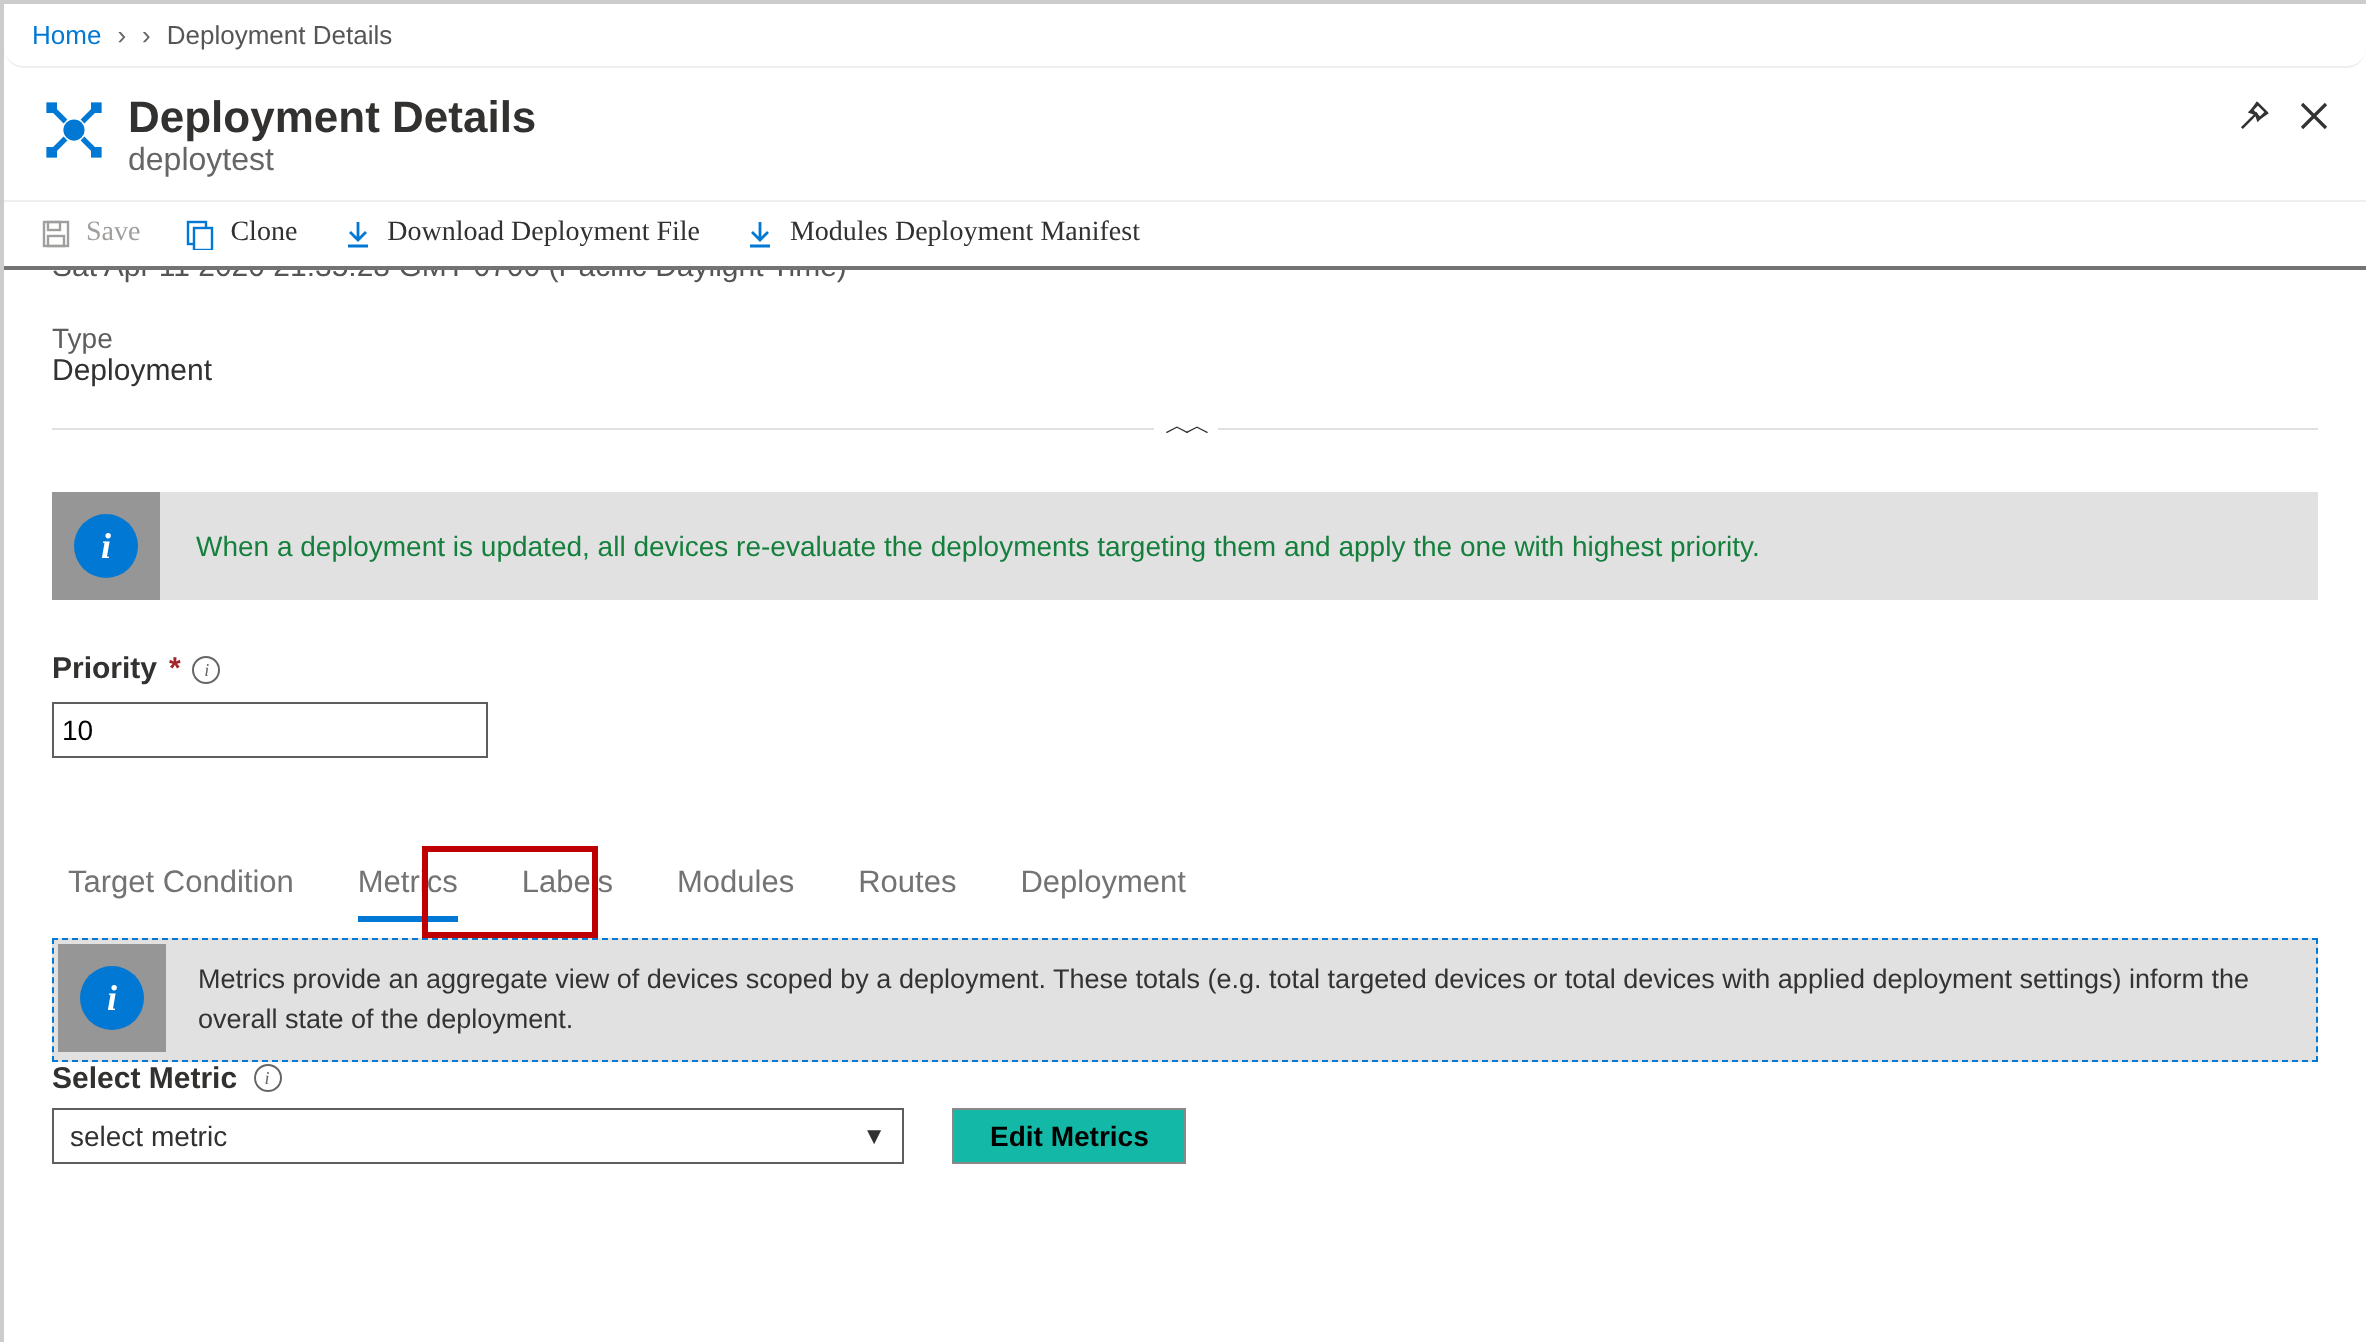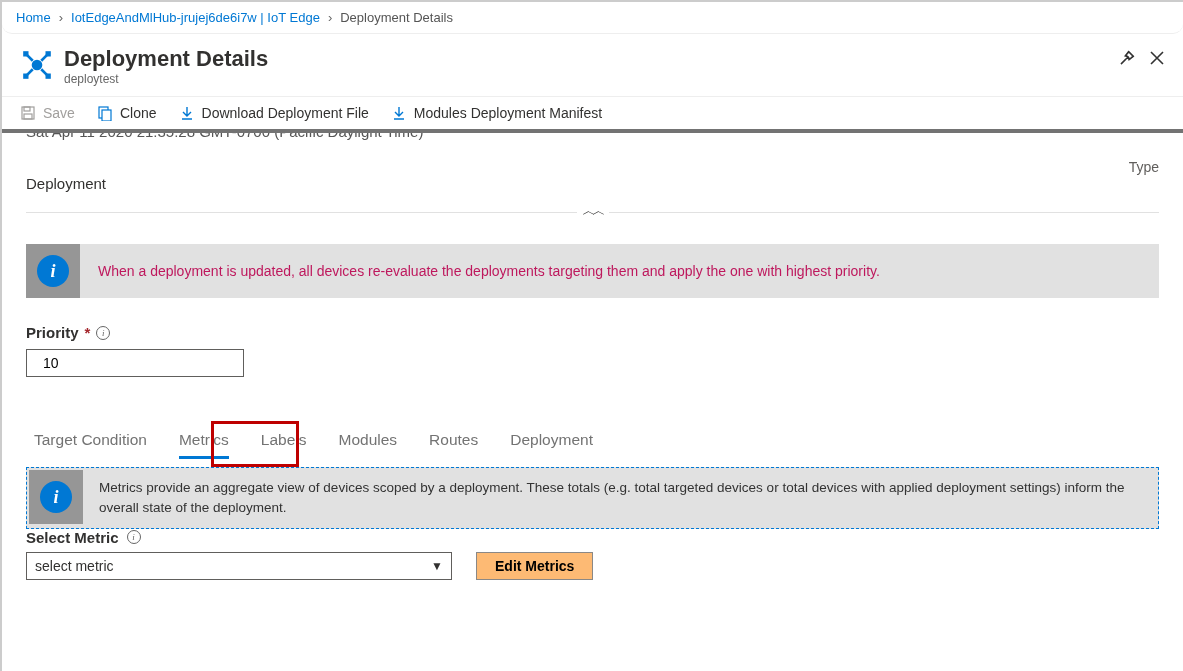--- a/index.html
+++ b/index.html
@@ -9,85 +9,84 @@
     
     .breadcrumb { display: flex; align-items: center; gap: 8px; padding: 8px 14px; font-size: 13px; border-bottom: 1px solid #eee; border-radius: 10px;}
     .breadcrumb .sep { color: #666; }
     .breadcrumb .link { color: #0078D4; cursor: pointer; }
     .breadcrumb .current { color: #555; }
     
     
     .page-header { display: flex; align-items: flex-start; padding: 12px 18px 10px 18px; border-bottom: 1px solid #eee;}
     .header-icon { width: 34px; height: 34px; margin-right: 10px; color:#0078D4; flex-shrink:0; margin-top:2px;}
     .title-block h1 { font-size: 22px; font-weight: 600; line-height: 1.2; }
-    .title-block .subtitle { font-size: 12px; color: #666; }
+    .title-block .subtitle { font-size: 16px; color: #666; }
     .header-actions { margin-left: auto; display: flex; gap: 14px; align-items: center; padding-top:4px;}
     .header-actions .icon-btn { cursor: pointer; font-size: 14px; color:#333; }
     .header-actions svg { width:16px; height:16px; }
     
     
-    .toolbar { display: flex; align-items: center; gap: 22px; padding: 8px 18px; border-bottom: 4px solid #737373;}
+    .toolbar { display: flex; align-items: center; gap: 22px; padding: 8px 18px; border-bottom: 2px solid #737373; font-family: Liberation Serif, serif;}
     .toolbar .tb-item { display: inline-flex; align-items: center; gap: 7px; cursor: pointer; font-size: 14px; }
     .toolbar .disabled { color: #a19f9d; cursor: default; }
     .toolbar svg { width:16px; height:16px; }
     .blue { color:#0078D4; }
     
     
     .content-wrapper { position: relative; height: calc(671px - 31px - 60px - 36px); }
     .content { padding: 0 24px 24px 24px; height:100%; overflow-y:auto;}
     .content::-webkit-scrollbar { width:18px; }
     .content::-webkit-scrollbar-track { background:#f0f0f0; }
     .content::-webkit-scrollbar-thumb { background:#c8c8c8; }
     .truncated-prev { color:#555; font-size:15px; position:relative; height:14px; overflow:hidden; }
     .truncated-prev span{ position:relative; top:-10px;}
     
-    .kv-label { font-size:14px; color:#605e5c; margin-top:12px;text-align:right;}
+    .kv-label { font-size:14px; color:#605e5c; margin-top:12px;}
     .kv-value { font-size:15px; color:#323130; }
     
     .collapse-row { text-align:center; margin-top:20px; border-top:1px solid #e1e1e1; position:relative; height:4px;}
     .collapse-row .chev { position:relative; top:-11px; background:#fff; padding:0 6px; font-size:13px; cursor:pointer; letter-spacing:-3px;}
     
     .info-banner { display:flex; align-items:center; gap:18px; background:#e1e1e1; padding:0 18px 0 0; margin-top:28px;}
     .info-banner .icon-box { width:54px; height:54px; background:#969696; display:flex; align-items:center; justify-content:center; flex-shrink:0;}
     .info-banner .icon-circle { width:32px;height:32px;border-radius:50%; background:#0078D4; display:flex;align-items:center;justify-content:center;}
     .info-banner .icon-circle span{ color:#fff; font-family:Georgia,serif; font-style:italic; font-weight:bold; font-size:18px;}
-    .info-banner .msg { font-size:14px; color:#be185d; line-height:1.4;}
+    .info-banner .msg { font-size:14px; color:#15803d; line-height:1.4;}
     
     .field-row { margin-top:26px; }
     .field-label { font-size:15px; font-weight:600; display:inline-flex; align-items:center; gap:6px;}
     .req { color:#a4262c; }
     .info-icn { width:14px;height:14px; border:1px solid #666; border-radius:50%; display:inline-flex; align-items:center; justify-content:center; font-size:9px; font-family:Georgia,serif; font-style:italic; color:#666; cursor:help; font-weight:normal;}
-    .text-input { display:block; margin-top:8px; width:218px; height:28px; border:1px solid #605e5c; padding:2px 16px; font-size:14px; font-family:inherit;}
+    .text-input { display:block; margin-top:8px; width:218px; height:28px; border:1px solid #605e5c; padding:2px 4px; font-size:14px; font-family:inherit;}
     
     .tabs { display:flex; gap:32px; margin-top:48px; padding-left:8px; position:relative;}
     .tab { font-size:15.5px; padding:6px 0 10px 0; cursor:pointer; color:#737373; position:relative;}
     .tab.active { font-weight:400;}
     .tab.active::after { content:""; position:absolute; left:0; right:0; bottom:0; height:3px; background:#0078D4;}
     .metrics-highlight { position:absolute; border:3px solid #be0000; left:185px; top:-4px; width:88px; height:46px; pointer-events:none;}
     
     .dashed-panel { border:1px dashed #0078D4; background:#e1e1e1; margin-top:8px; display:flex; padding:0;}
     .dashed-panel .icon-box { width:54px; height:54px; background:#969696; display:flex; align-items:center; justify-content:center; flex-shrink:0; margin:2px;}
     .dashed-panel .icon-circle { width:32px;height:32px;border-radius:50%; background:#0078D4; display:flex;align-items:center;justify-content:center;}
     .dashed-panel .icon-circle span{ color:#fff; font-family:Georgia,serif; font-style:italic; font-weight:bold; font-size:18px;}
     .dashed-panel .msg { font-size:13.5px; color:#333; padding:10px 14px; line-height:1.45;}
     
     .select-row { }
     .select-row .label { font-size:15px; font-weight:600; display:inline-flex; align-items:center; gap:8px;}
     .select-row .controls { display:flex; gap:24px; align-items:center; margin-top:6px;}
     .dropdown { width:426px; height:28px; border:1px solid #605e5c; display:flex; align-items:center; justify-content:space-between; padding:0 8px; font-size:14px; cursor:pointer; background:#fff;}
     .dropdown .chev { font-size:12px;}
-    .btn { height:28px; border:1px solid #8a8886; background:#fdba74; padding:0 18px; font-size:14px; font-weight:600; cursor:pointer; font-family:inherit;}
+    .btn { height:28px; border:1px solid #8a8886; background:#14b8a6; padding:0 18px; font-size:14px; font-weight:600; cursor:pointer; font-family:inherit;}
   </style>
 </head>
 <body>
 
 <nav class="breadcrumb">
   <a class="link">Home</a>
   <span class="sep">›</span>
-  <a class="link">IotEdgeAndMlHub-jrujej6de6i7w | IoT Edge</a>
   <span class="sep">›</span>
   <span class="current">Deployment Details</span>
 </nav>
 
 <div class="page-header">
   <span class="header-icon">
     <svg viewBox="0 0 32 32" fill="none" stroke="#0078D4" stroke-width="2.5">
       <circle cx="16" cy="16" r="5" fill="#0078D4" stroke="none"></circle>
       <path d="M6 6 L12 12 M26 6 L20 12 M6 26 L12 20 M26 26 L20 20"></path>
       <rect x="3" y="3" width="5" height="5" fill="#0078D4" stroke="none"></rect>

